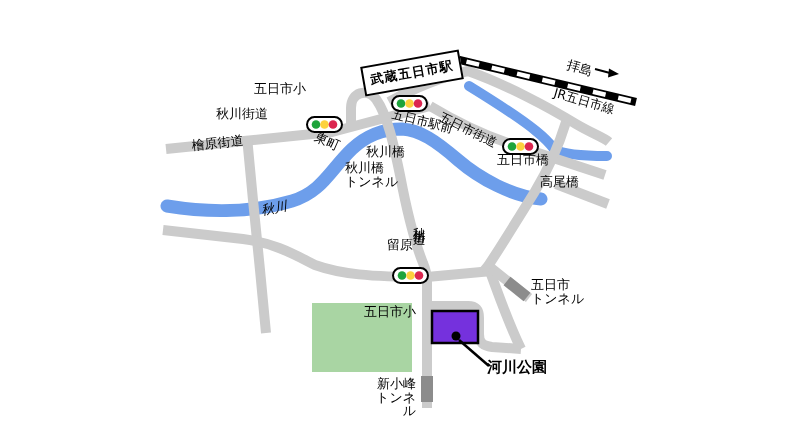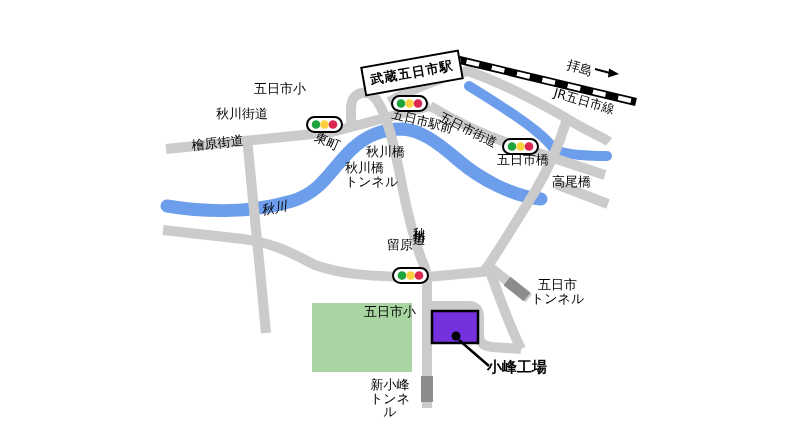--- a/index.html
+++ b/index.html
@@ -11,21 +11,21 @@
   .label.small{font-size:12.5px;}
   .two-line{white-space:normal;}
   .rot-neg6{transform:rotate(-6deg);}
   .rot-neg10{transform:rotate(-10deg);}
   .rot14{transform:rotate(14deg);}
   .rot16{transform:rotate(16deg);}
   .rot24{transform:rotate(24deg);}
   .rot26{transform:rotate(26deg);}
   .italic{font-style:italic;}
   .vertical{writing-mode:vertical-rl;letter-spacing:2px;}
-  .center{text-align:center;}
+  .center{text-align:right;font-family:Liberation Mono, monospace;}
   #station-box{position:absolute;left:362px;top:58px;width:96px;height:26px;
       background:#fff;border:2.5px solid #000;transform:rotate(-10deg);
       font-size:13px;font-weight:bold;display:flex;align-items:center;
       justify-content:center;letter-spacing:1px;}
   #factory-label{font-weight:bold;font-size:15px;}
 </style>
 </head>
 <body>
 
 <div id="stage">
@@ -98,29 +98,29 @@
 
   <div id="station-box">武蔵五日市駅</div>
 
   <div class="label" style="left:254px;top:82px;">五日市小</div>
   <div class="label" style="left:216px;top:107px;">秋川街道</div>
   <div class="label rot-neg6" style="left:191px;top:139px;">檜原街道</div>
   <div class="label rot24" style="left:318px;top:130px;">東町</div>
   <div class="label rot14 small" style="left:394px;top:107px;">五日市駅前</div>
   <div class="label rot26 small" style="left:443px;top:110px;">五日市街道</div>
   <div class="label" style="left:497px;top:153px;">五日市橋</div>
-  <div class="label" style="left:552px;top:175px;">高尾橋</div>
+  <div class="label" style="left:540px;top:175px;">高尾橋</div>
   <div class="label" style="left:366px;top:145px;">秋川橋</div>
   <div class="label two-line" style="left:345px;top:161px;"><span>秋川橋</span><br>
        <span>トンネル</span></div>
   <div class="label italic rot-neg10" style="left:260px;top:204px;">秋川</div>
   <div class="label vertical small" style="left:413px;top:217px;">秋川街道</div>
   <div class="label" style="left:387px;top:238px;">留原</div>
-  <div class="label two-line" style="left:531px;top:278px;text-align:center;"><span>五日市</span><br>
+  <div class="label two-line" style="left:531px;top:278px;"><span>五日市</span><br>
        <span>トンネル</span></div>
   <div class="label" style="left:364px;top:305px;">五日市小</div>
   <div class="label two-line center" style="left:364px;top:378px;width:52px;"><span>新小峰</span><br>
        <span>トンネル</span></div>
-  <div class="label" id="factory-label" style="left:487px;top:360px;">小峰工場</div>
+  <div class="label" id="factory-label" style="left:487px;top:360px;">河川公園</div>
   <div class="label rot16" style="left:569px;top:58px;">拝島</div>
   <div class="label rot16 small" style="left:556px;top:86px;">JR五日市線</div>
 
 </div>
 
 </body></html>

